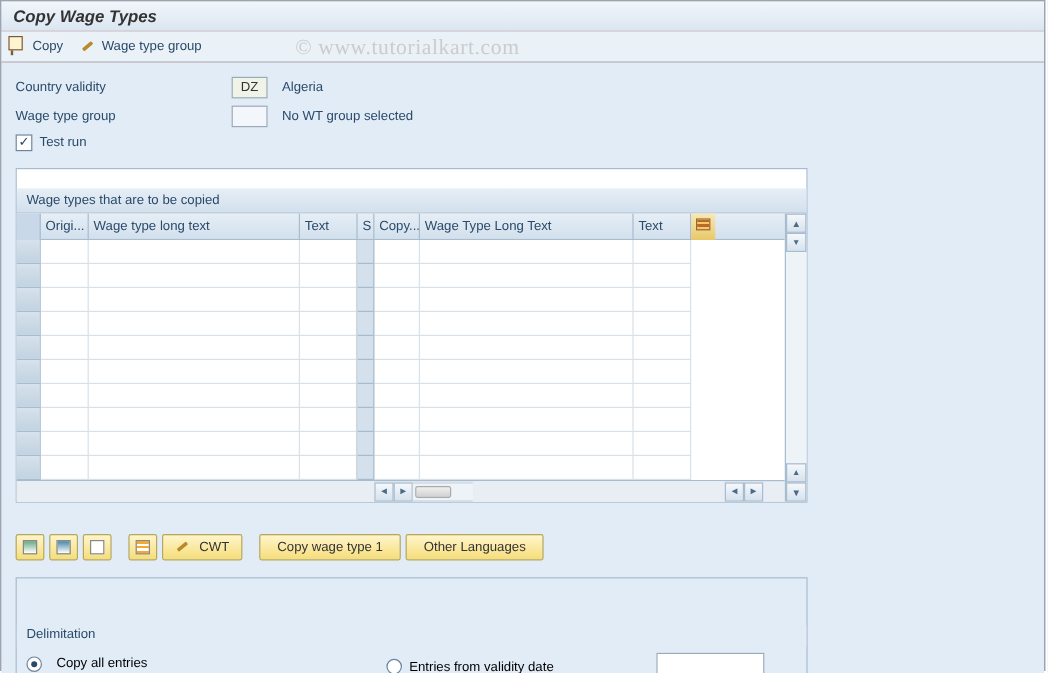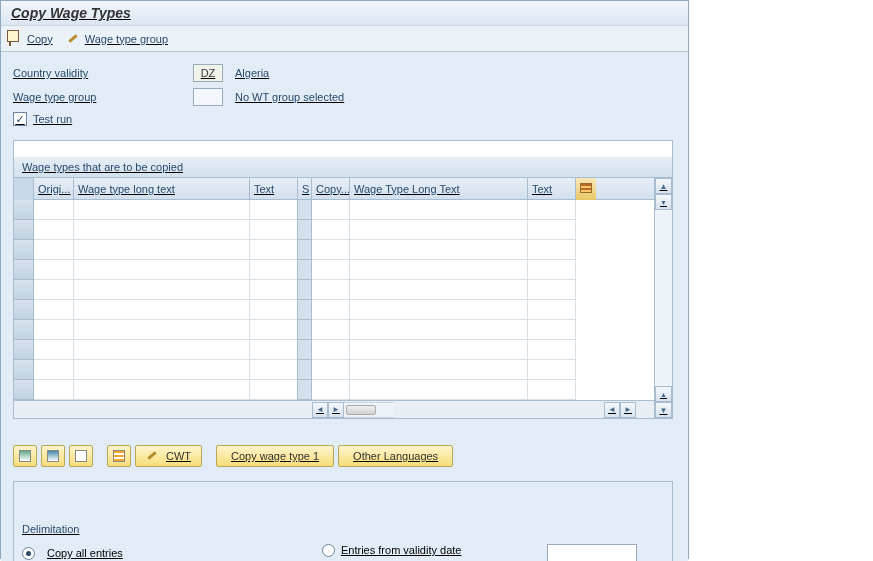--- a/index.html
+++ b/index.html
@@ -5,26 +5,25 @@
     * { box-sizing: border-box; margin: 0; padding: 0; }
     body {
       font-family: Arial, sans-serif;
       font-size: 11px;
       background: #fff;
       width: 873px;
       height: 561px;
       overflow: hidden;
     }
     .window {
-      width: 689px;
+      width: 871px;
       height: 559px;
       border: 1px solid #8ea8c0;
       background: #c2410c;
       position: relative;
-      text-decoration: underline;
     }
     .titlebar {
       background: linear-gradient(to bottom, #f2f6fa, #dbe6f2);
       border-bottom: 1px solid #cbd7e4;
       padding: 4px 10px;
       font-size: 14px;
       font-weight: bold;
       font-style: italic;
       color: #333;
     }
@@ -333,21 +332,21 @@
       background: #e1ecf6;
       margin-top: 40px;
     }
     .delimitation-body {
       display: flex;
       align-items: center;
       padding: 4px 8px 10px 8px;
       gap: 0;
     }
     .delim-col1 { width: 300px; display:flex; align-items:center; gap:12px;}
-    .delim-col2 { display:flex; align-items:flex-start; gap:6px;}
+    .delim-col2 { display:flex; align-items:flex-end; gap:6px;}
     .radio {
       width: 13px;
       height: 13px;
       border: 1px solid #6a849e;
       border-radius: 50%;
       background: #fff;
       display: flex;
       align-items: center;
       justify-content: center;
     }
@@ -382,20 +381,21 @@
     <div class="toolbar-item">
       <span class="icon-box"><span class="icon-copy"></span></span>
       <span>Copy</span>
     </div>
     <div class="toolbar-item">
       <span class="icon-pencil"></span>
       <span>Wage type group</span>
     </div>
   </div>
 
+  <div class="watermark">© www.tutorialkart.com</div>
 
   <div class="main">
     <div class="form-row">
       <span class="form-label">Country validity</span>
       <input class="form-input" value="DZ" style="">
       <span class="form-desc">Algeria</span>
     </div>
     <div class="form-row">
       <span class="form-label">Wage type group</span>
       <input class="form-input empty" value="" style="">

